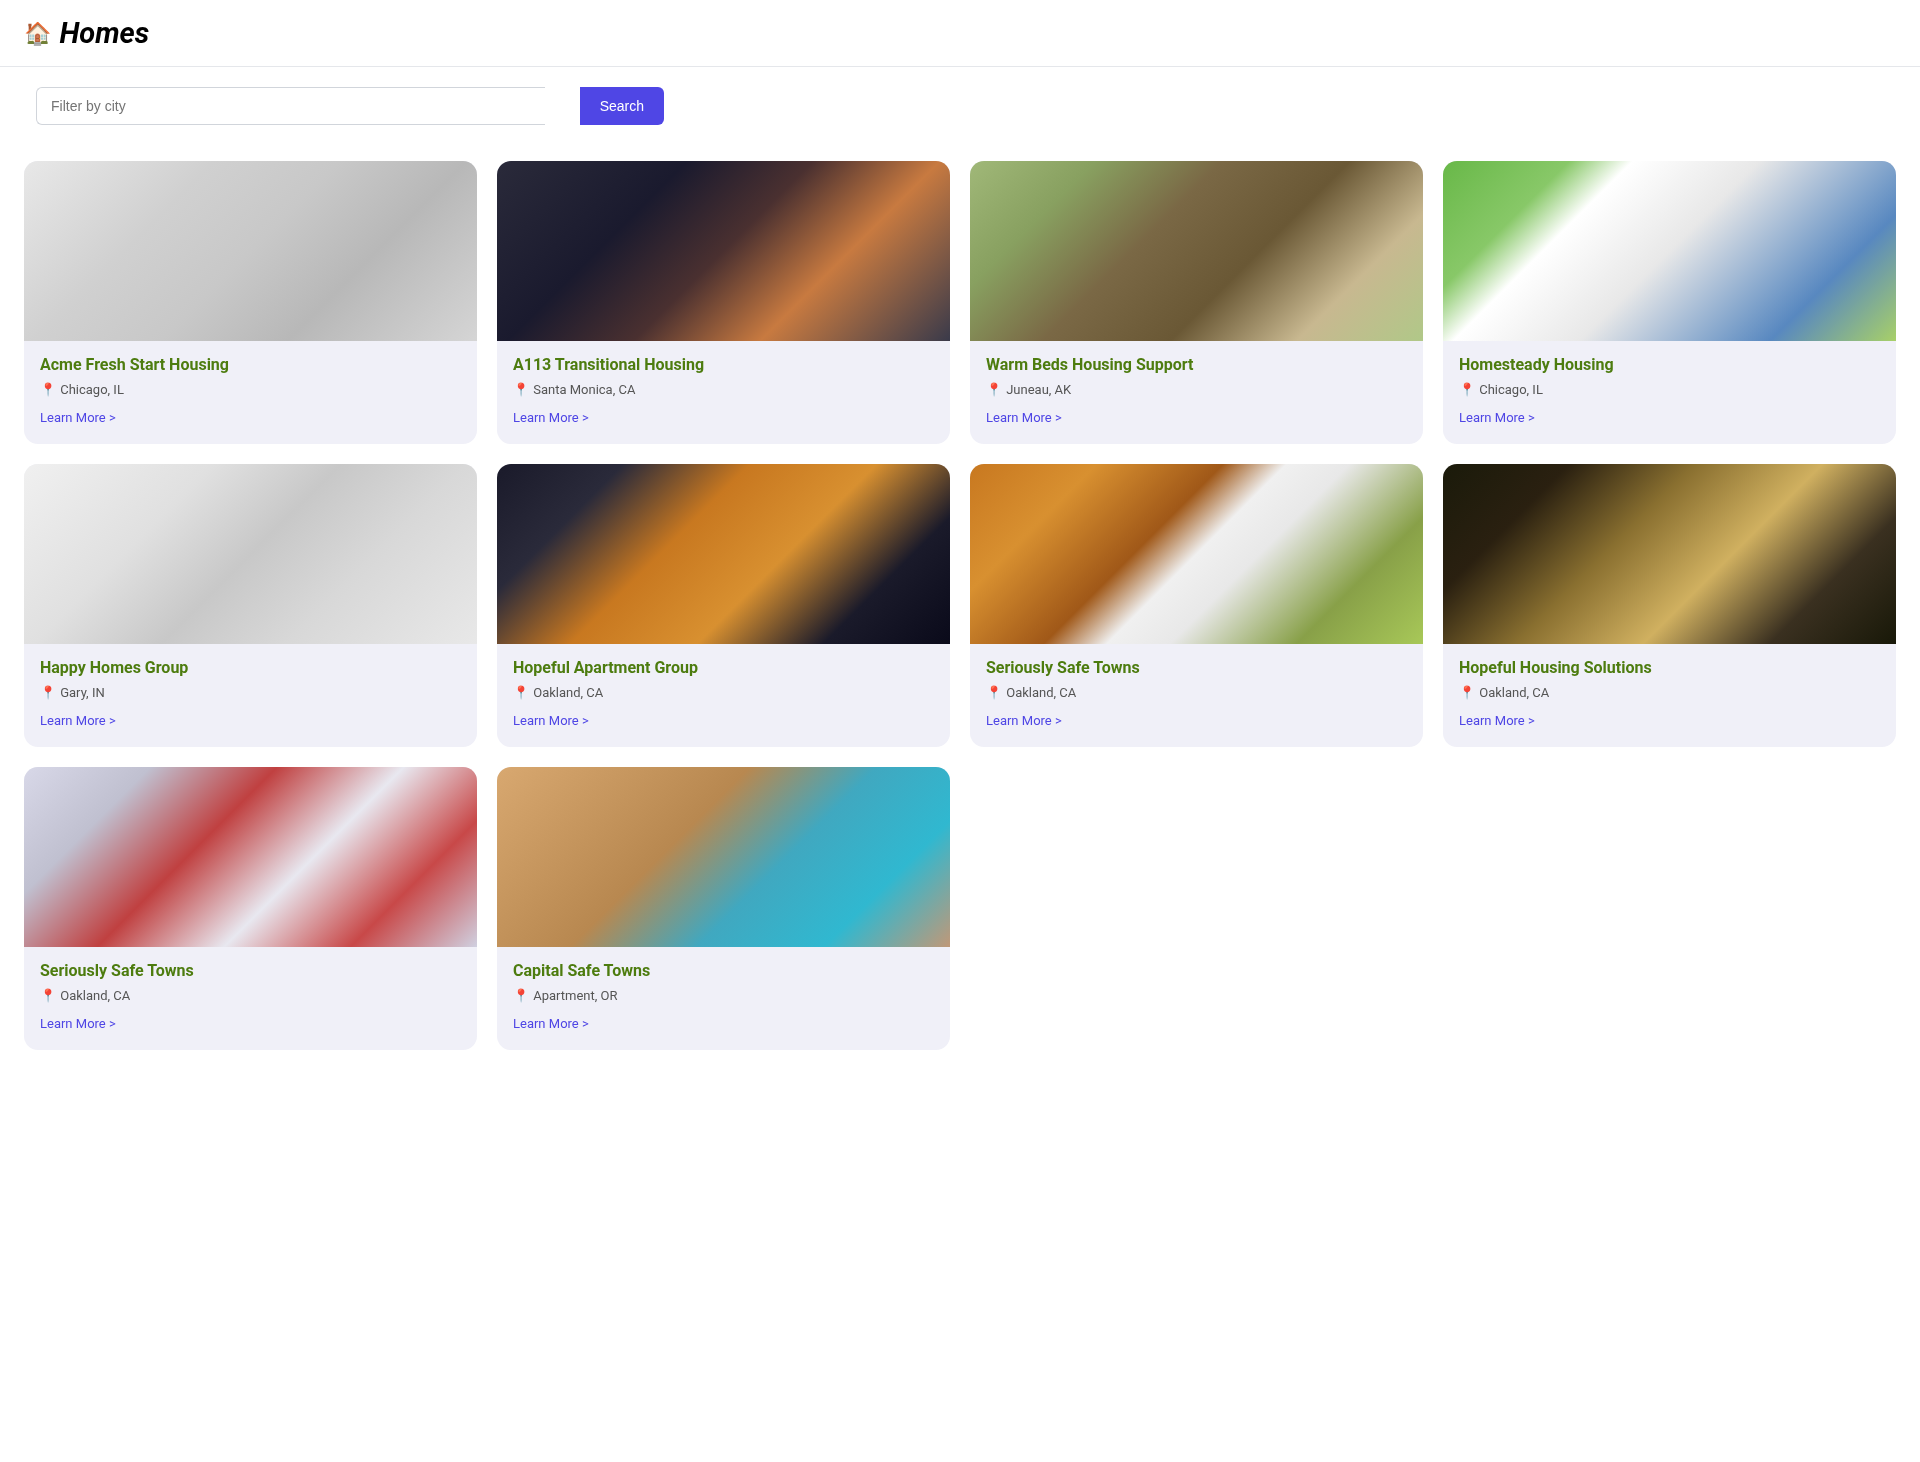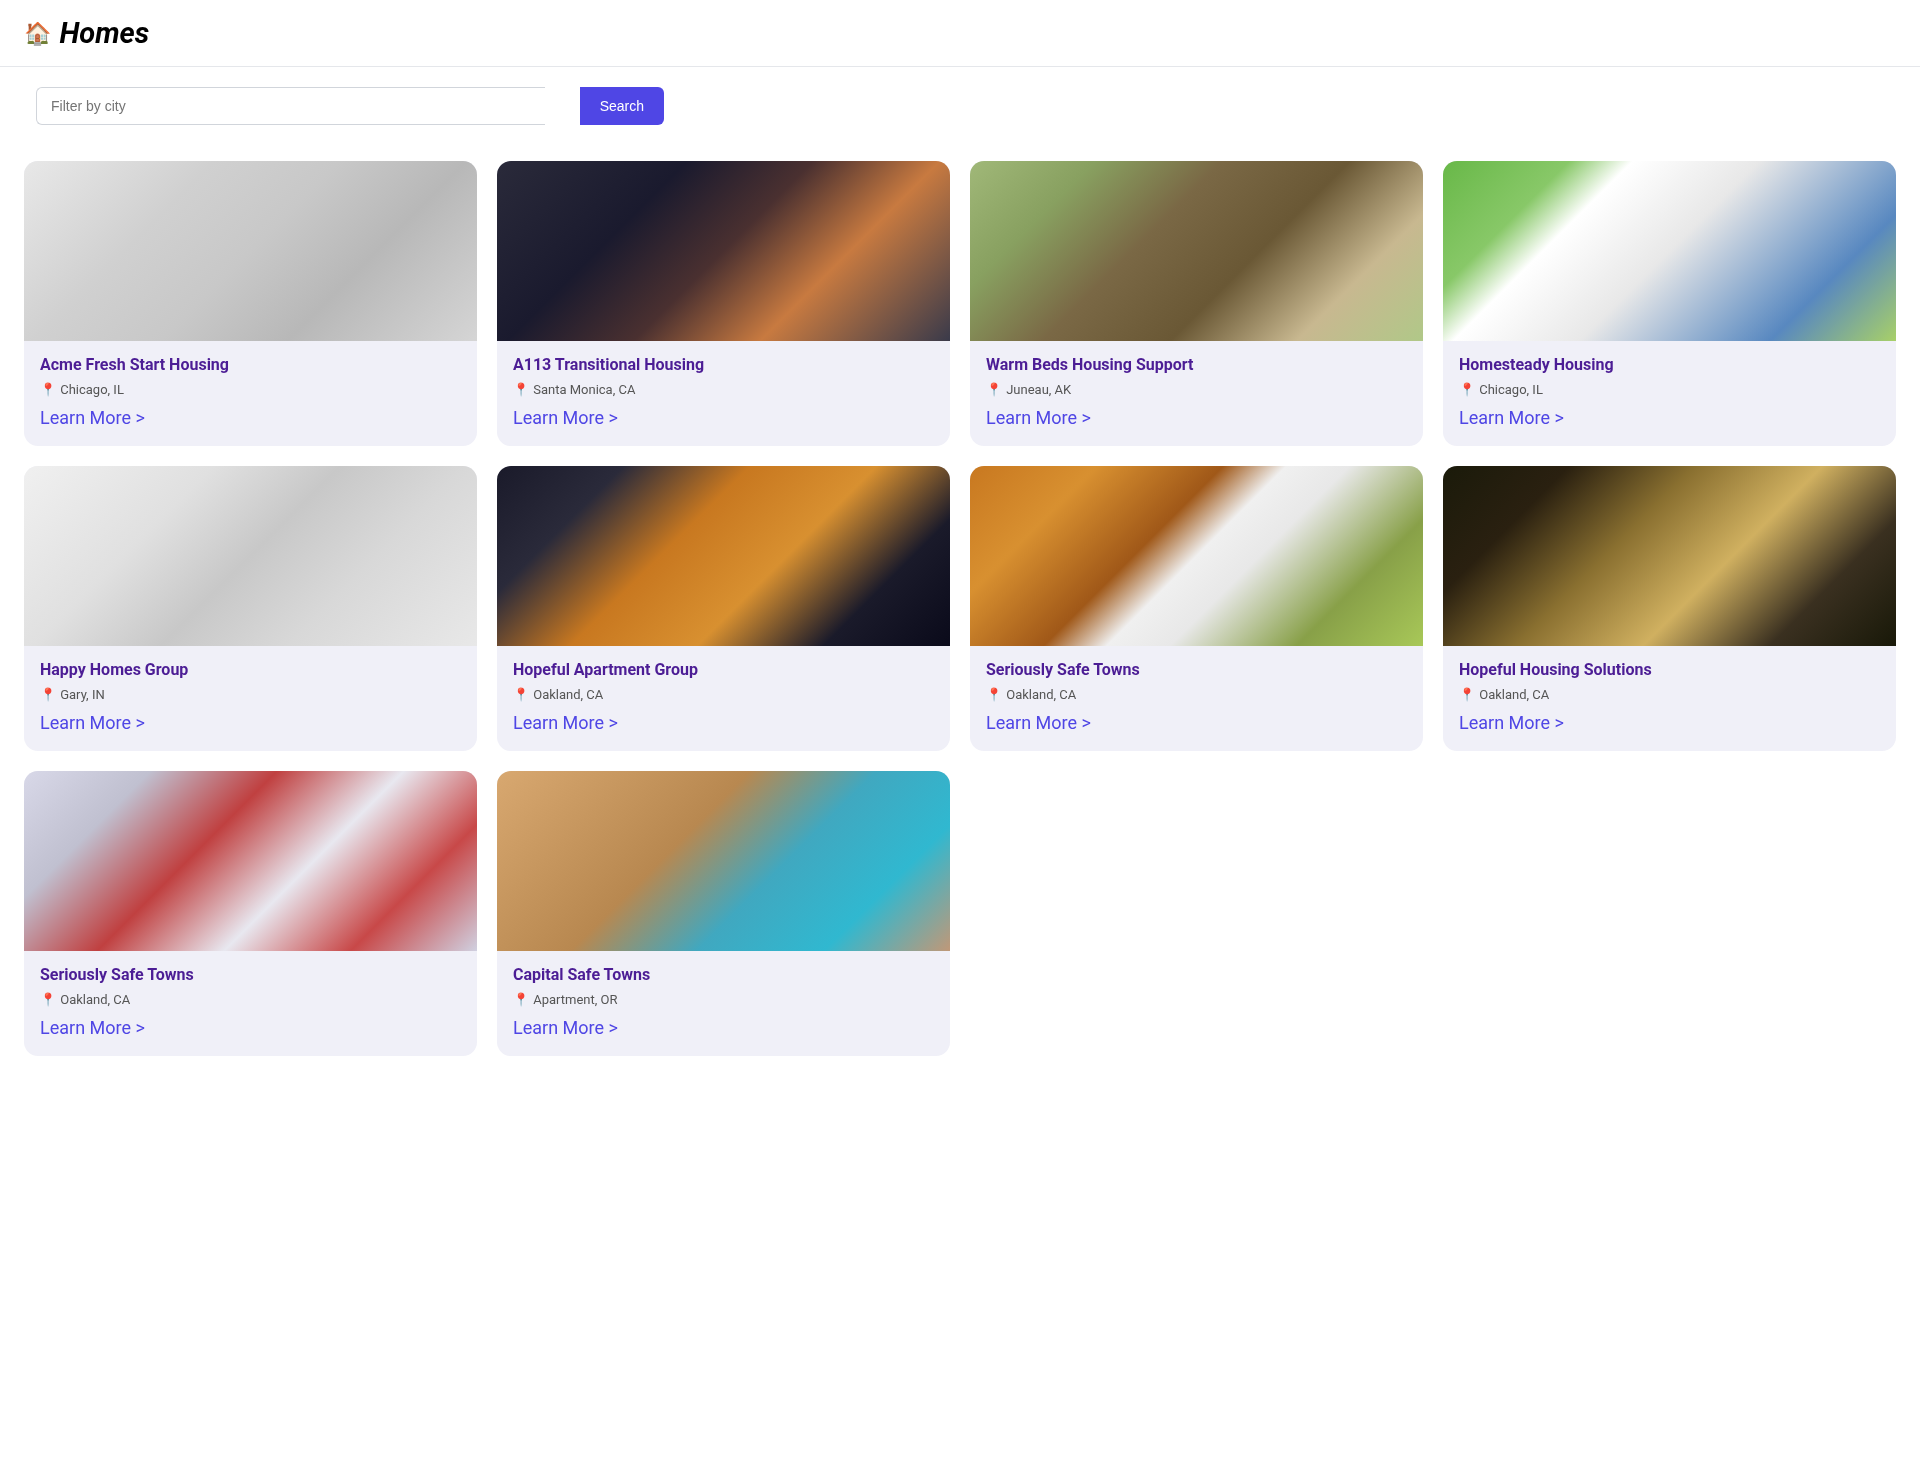--- a/index.html
+++ b/index.html
@@ -79,37 +79,37 @@
       align-items: center;
       justify-content: center;
       position: relative;
     }
     .card-body {
       padding: 14px 16px 18px;
     }
     .card-title {
       font-size: 16px;
       font-weight: 700;
-      color: #4c1d95;
+      color: #4d7c0f;
       margin-bottom: 8px;
     }
     .card-location {
       display: flex;
       align-items: center;
       gap: 4px;
       font-size: 13px;
       color: #555;
       margin-bottom: 10px;
     }
     .pin-icon {
       color: #4f46e5;
       font-size: 13px;
     }
     .learn-more {
-      font-size: 18px;
+      font-size: 13px;
       color: #4f46e5;
       cursor: pointer;
       text-decoration: none;
       display: inline-flex;
       align-items: center;
       gap: 2px;
     }
 
     
     .img-modern-white {

